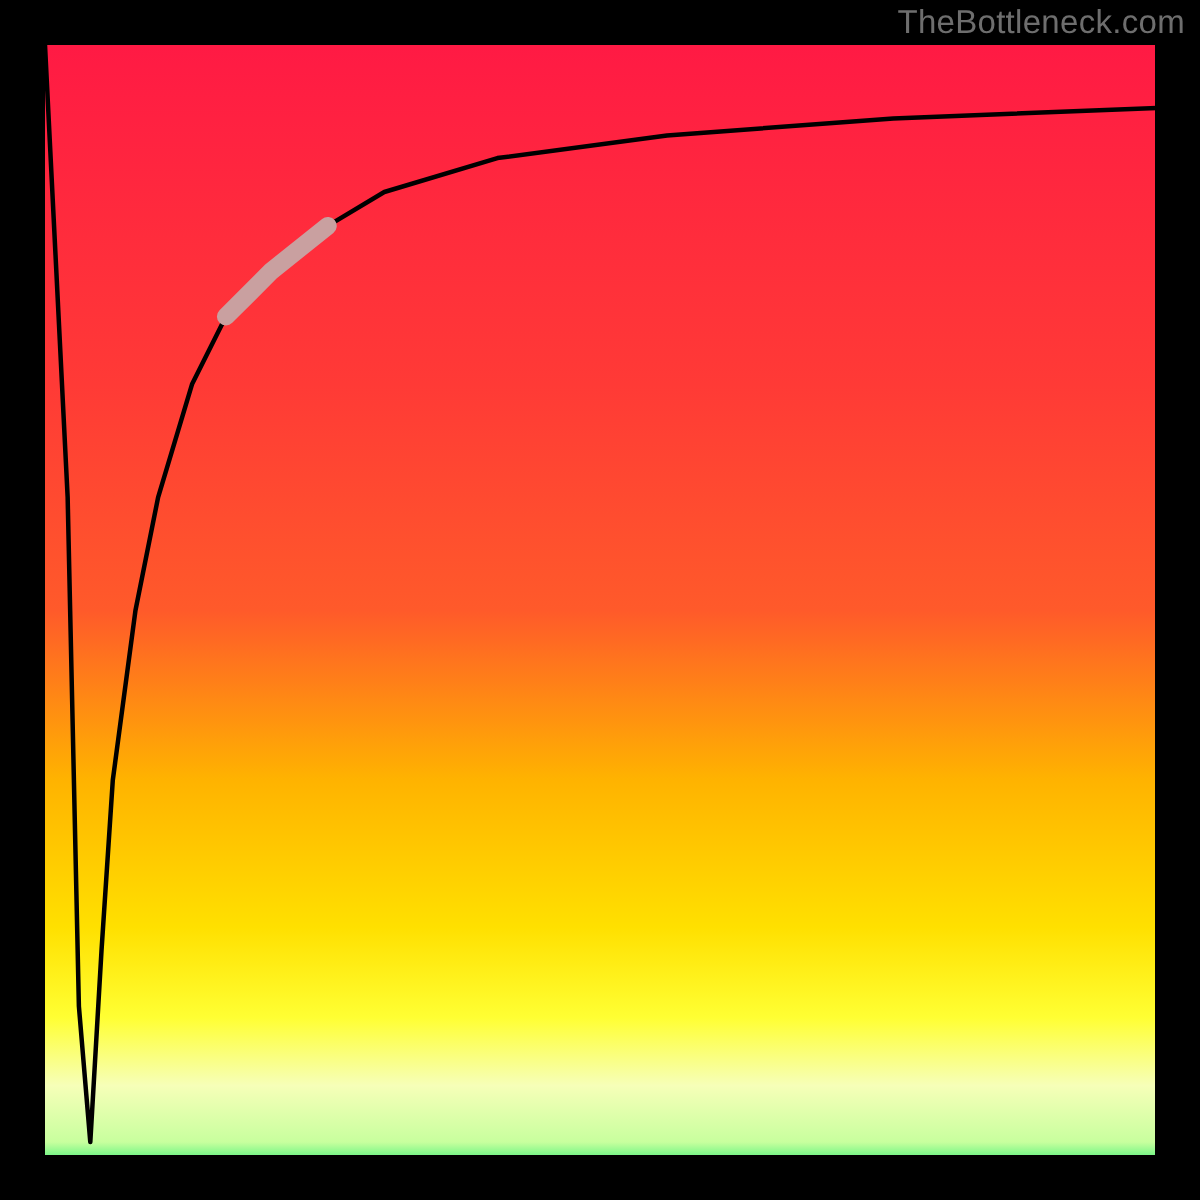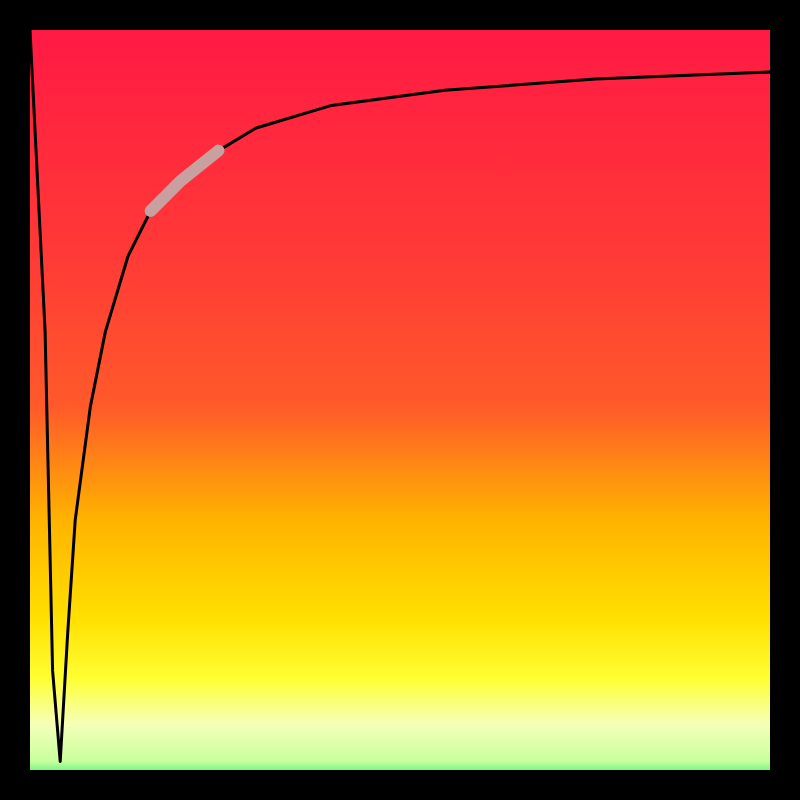--- a/index.html
+++ b/index.html
@@ -31,20 +31,21 @@
     position: absolute;
     left: 0;
     top: 0;
   }
 </style>
 </head>
 <body>
 
 <div class="frame">
 
+  <div class="watermark">TheBottleneck.com</div>
 
   <svg id="chart-svg" width="800" height="800" viewBox="0 0 800 800">
     <defs>
       <linearGradient id="bg" x1="0" y1="0" x2="0" y2="1">
         <stop id="g0" offset="0%" stop-color="#ff1a44"></stop>
         <stop id="g1" offset="30%" stop-color="#ff3a36"></stop>
         <stop id="g2" offset="50%" stop-color="#ff5a2a"></stop>
         <stop id="g3" offset="65%" stop-color="#ffb300"></stop>
         <stop id="g4" offset="78%" stop-color="#ffe000"></stop>
         <stop id="g5" offset="86%" stop-color="#ffff33"></stop>

